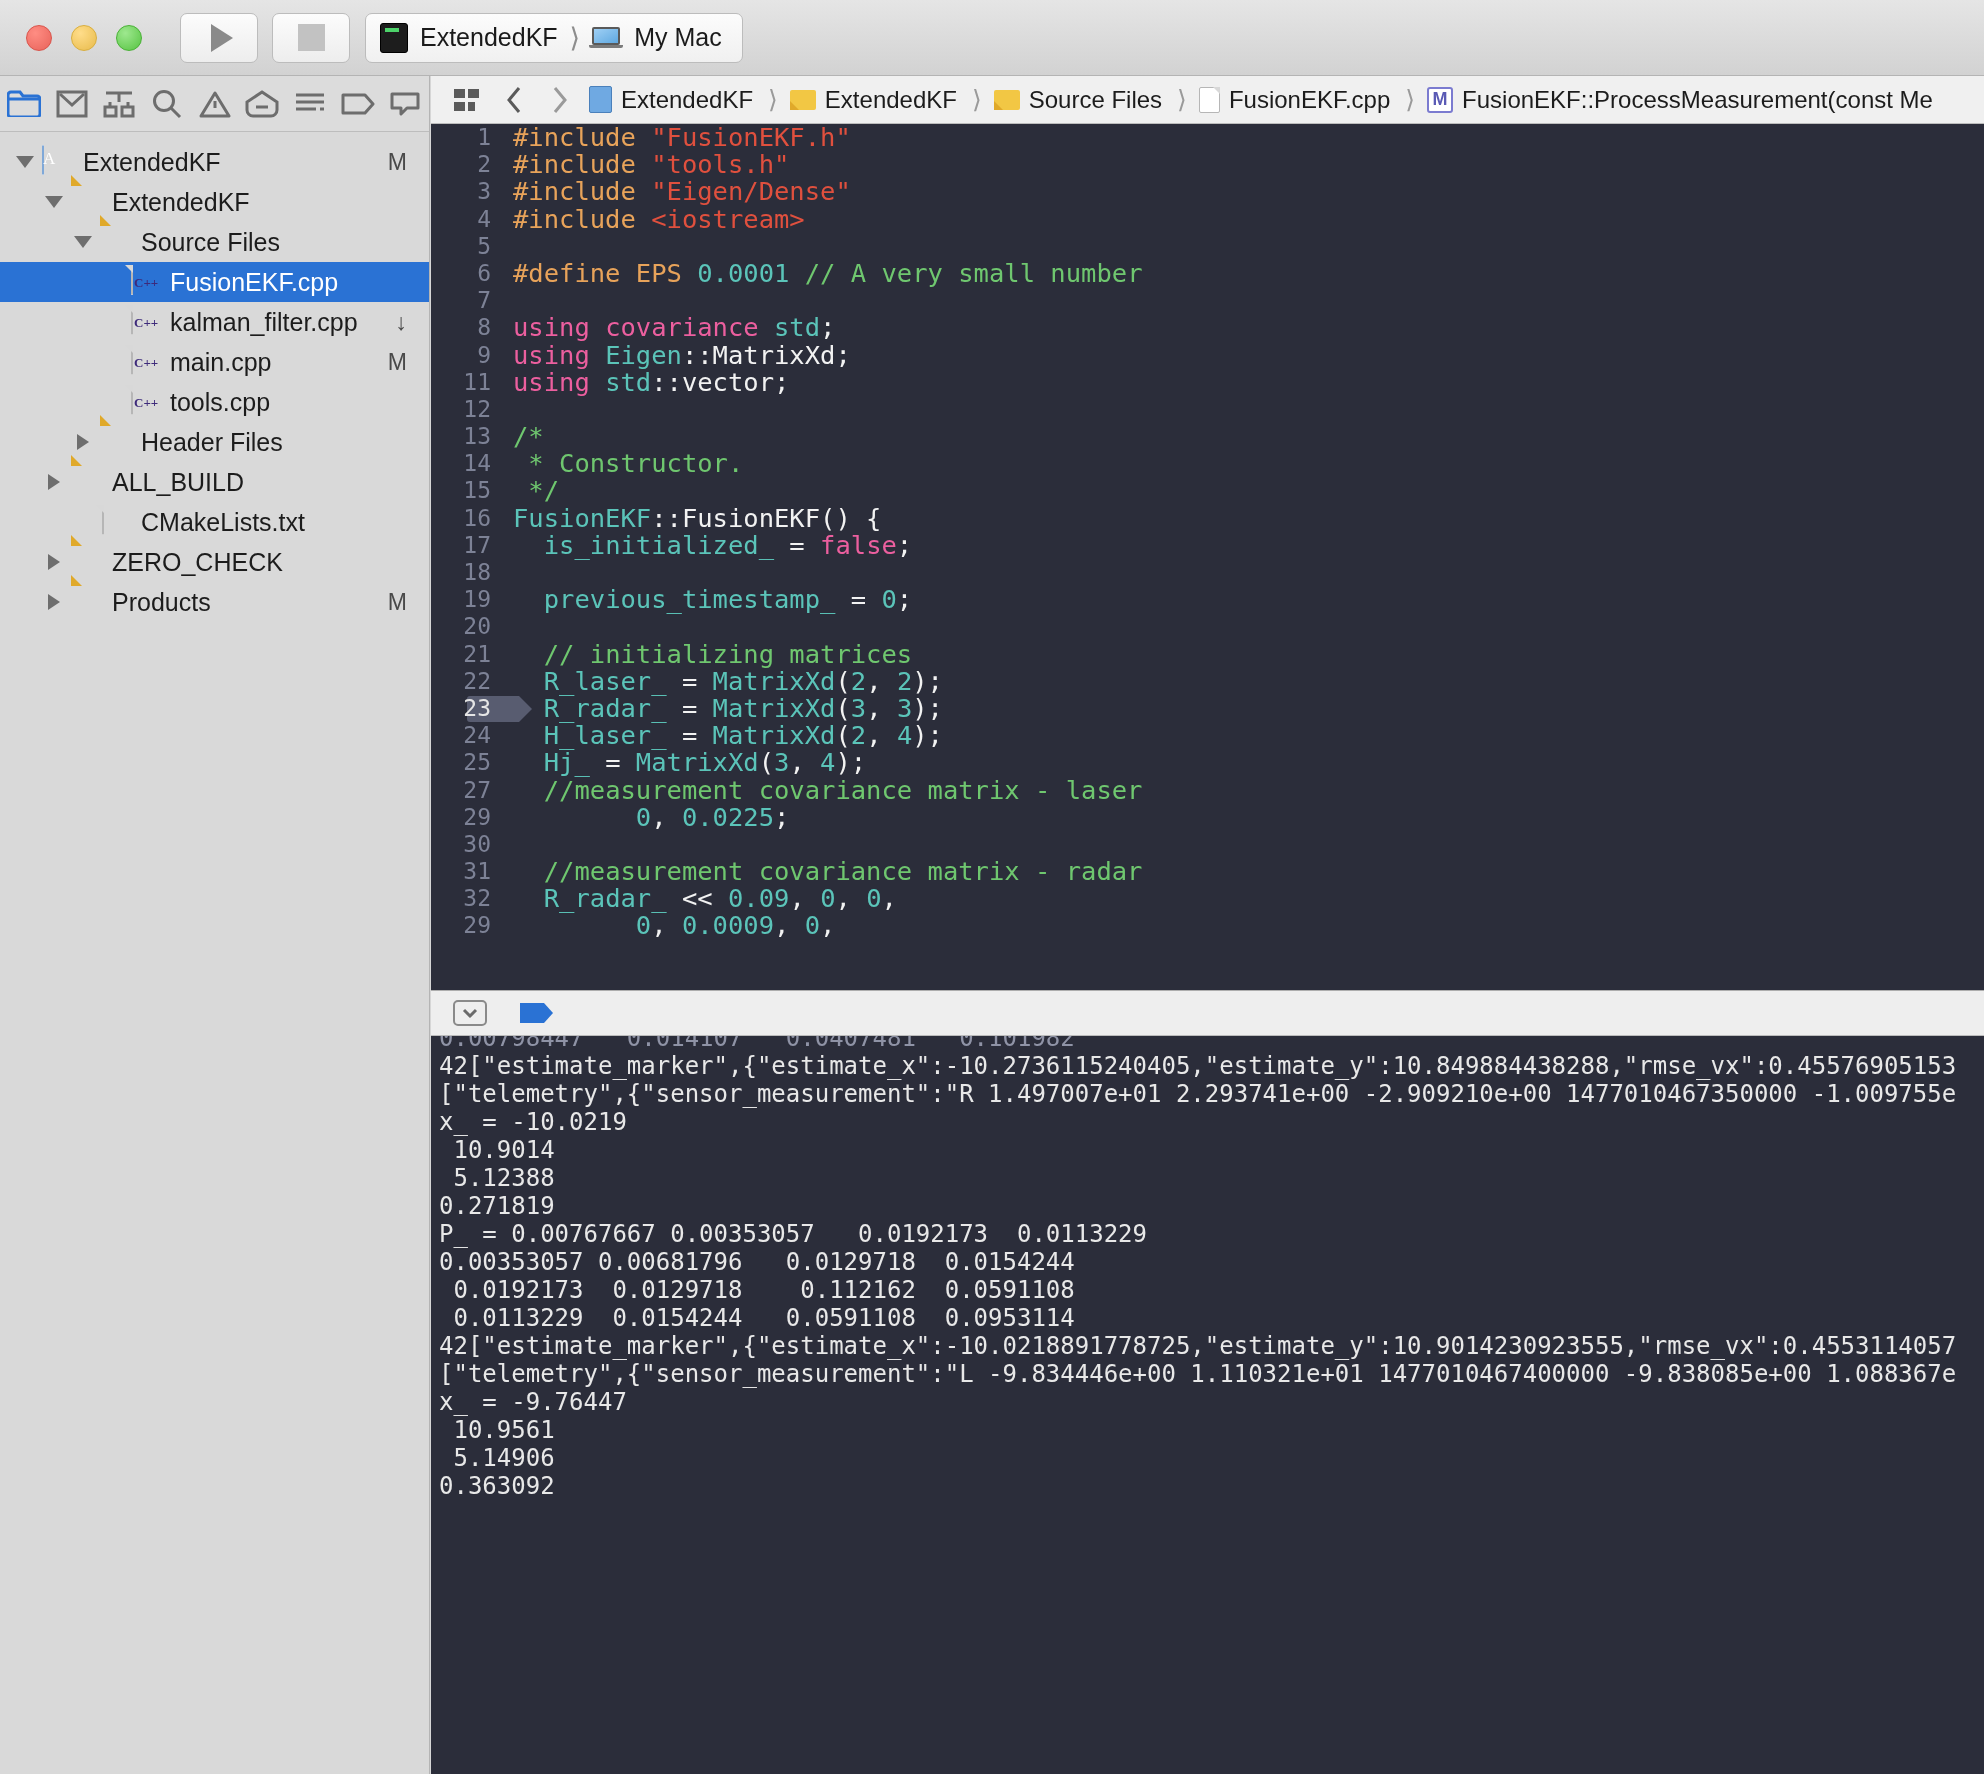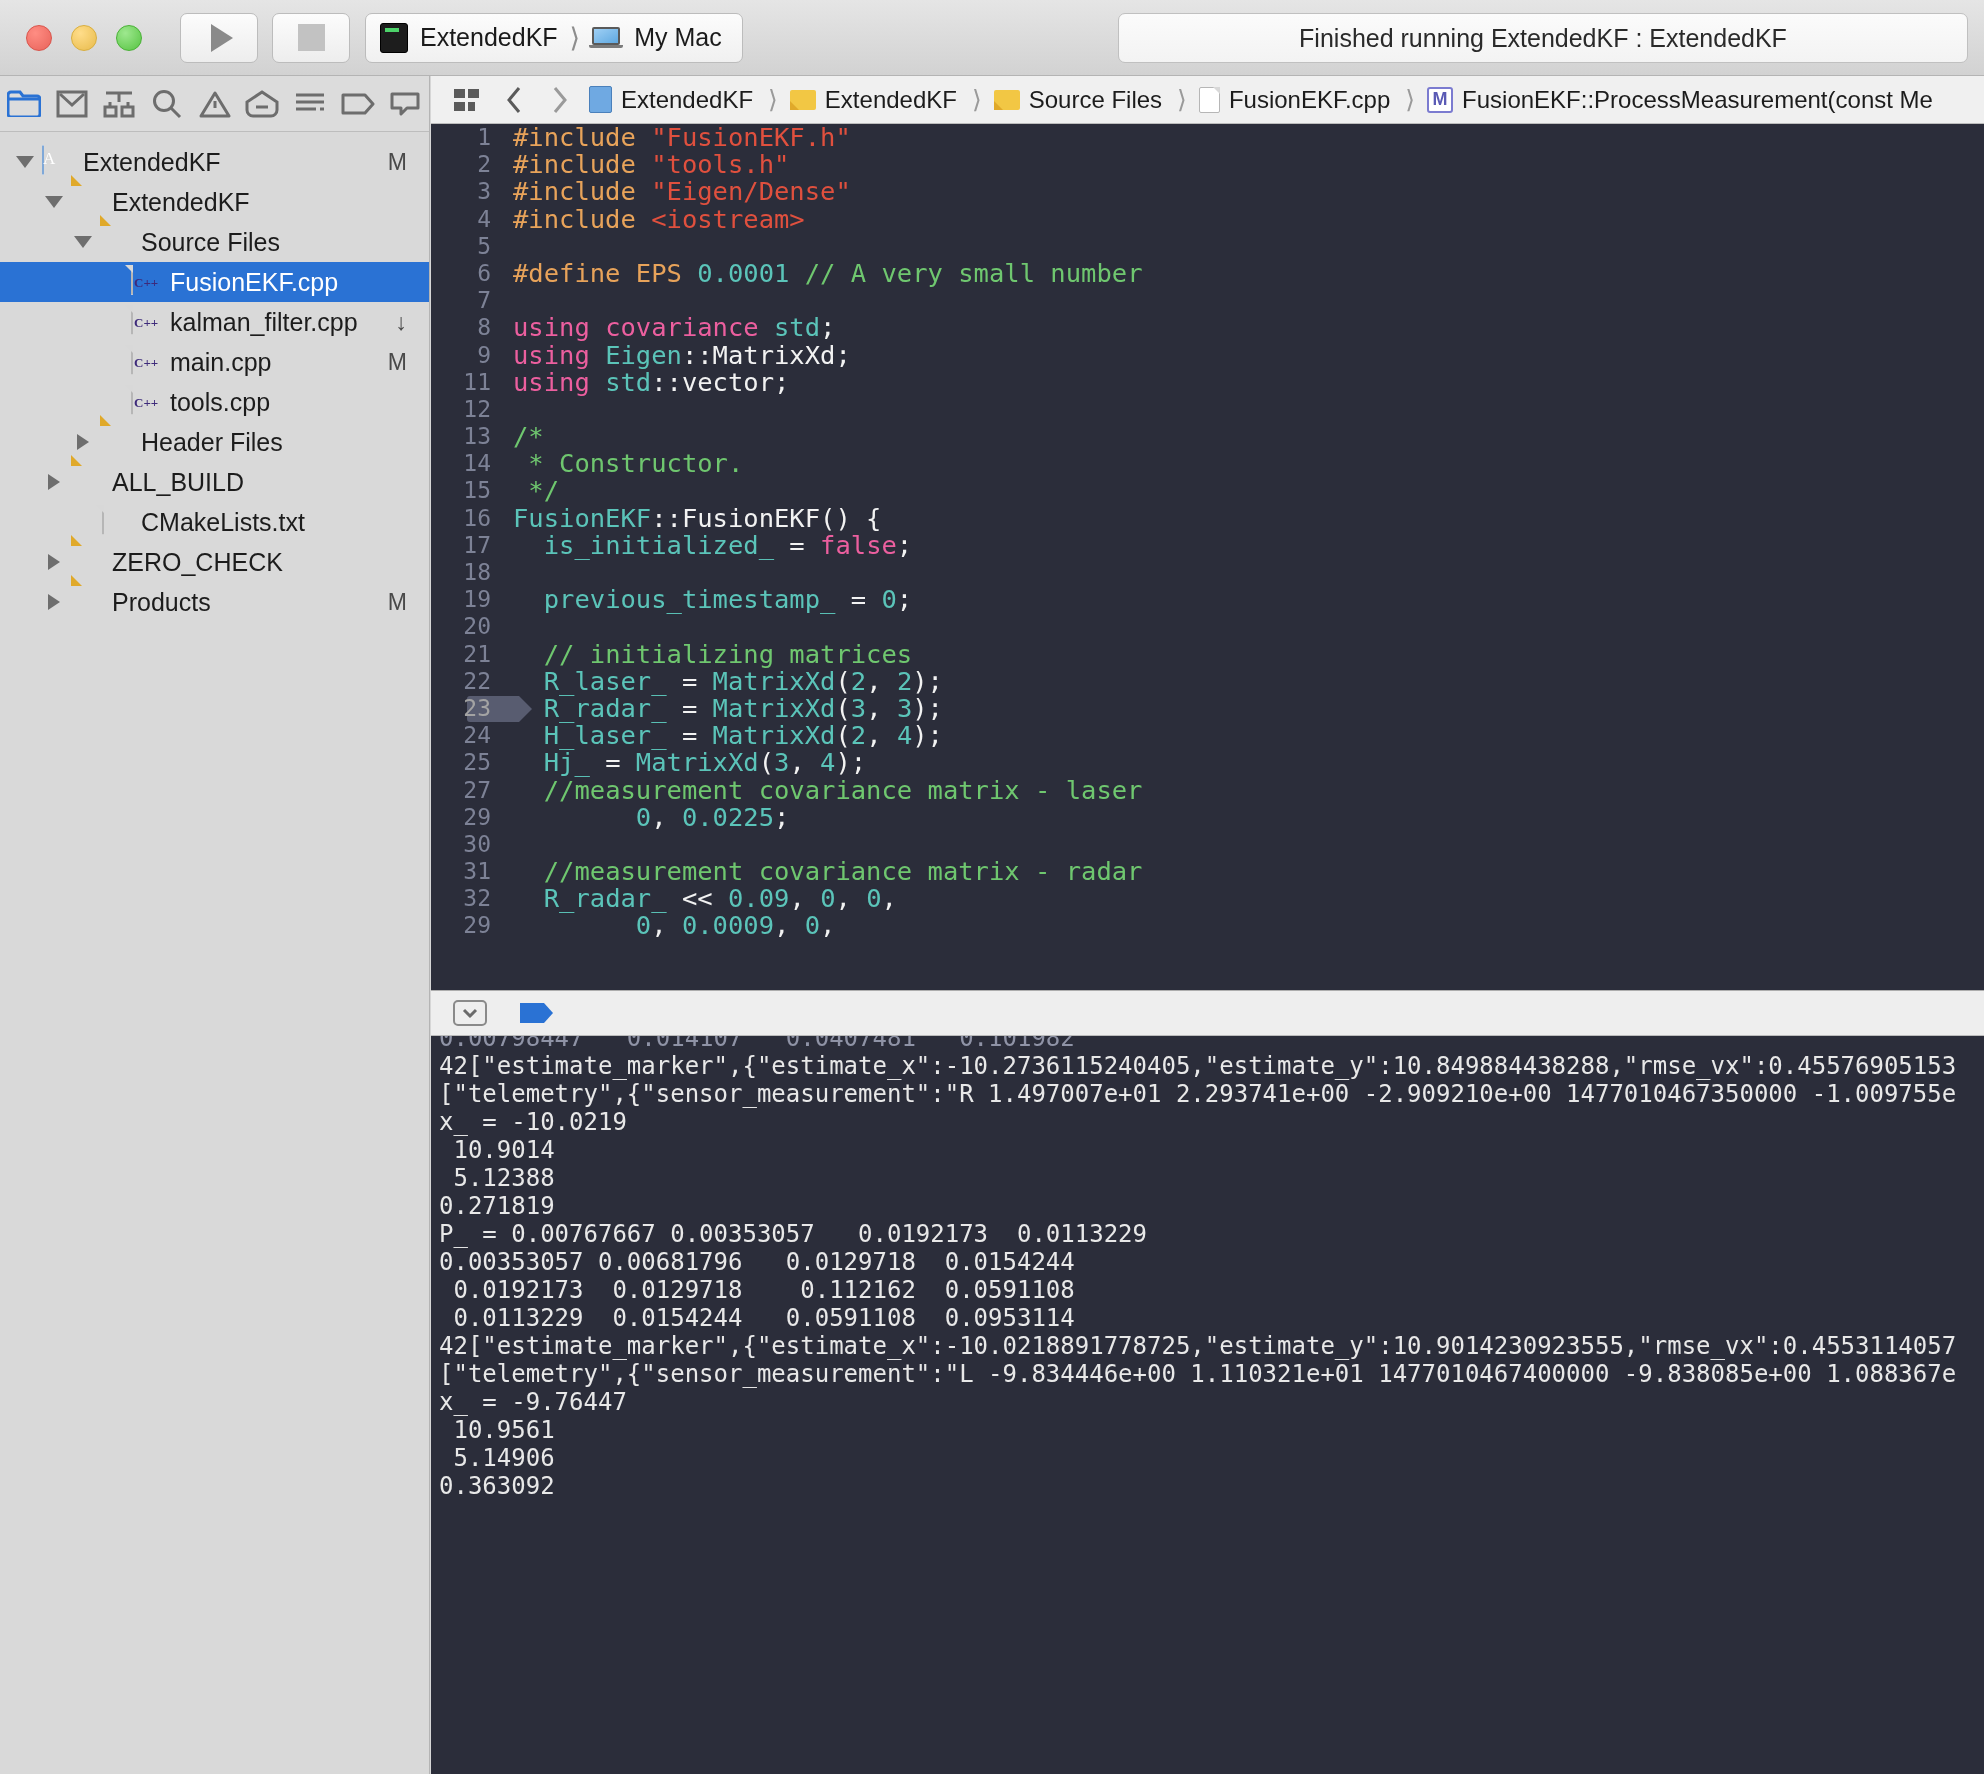--- a/index.html
+++ b/index.html
@@ -179,21 +179,21 @@
     background:#2b2d3a; overflow:hidden;
     font-family:"DejaVu Sans Mono","Liberation Mono",monospace;
     font-size:25.5px; line-height:27.2px;
   }
   .cline{ display:flex; height:27.2px; align-items:center; position:relative;}
   .ln{
     width:60px; text-align:right; color:#7d8296; flex:0 0 60px;
     font-size:23px; padding-right:0;
   }
   .ctext{ padding-left:22px; white-space:pre; color:#e6e6e6;}
-  .cline.cur .ln{ color:#a3a3a3; }
+  .cline.cur .ln{ color:#e5e5e5; }
   .cline.cur .gutmark{
     position:absolute; left:36px; top:1px; width:52px; height:26px;
     background:#585c70; border-radius:3px 0 0 3px;
   }
   .cline.cur .gutmark:after{
     content:""; position:absolute; right:-13px; top:0;
     border-left:13px solid #585c70;
     border-top:13px solid transparent; border-bottom:13px solid transparent;
   }
   .cline.cur .ln{ position:relative; z-index:2; }
@@ -244,23 +244,20 @@
     <div class="scheme-icon"></div>
     <span>ExtendedKF</span>
     <span class="chev">⟩</span>
     <span class="mac-icon">
       <span class="scr" style="display:block"></span>
         <span class="base" style="display:block"></span>
     </span>
     <span>My Mac</span>
   </div>
 
-  <div class="statusbar">
-    <span>Finished running ExtendedKF : ExtendedKF</span>
-  </div>
 </div>
 
 <div class="navigator">
   <div class="nav-iconbar">
     <div class="nav-ic">
       <svg width="34" height="27" viewBox="0 0 34 27">
           <path d="M1 5a3 3 0 013-3h9l3 4h14a3 3 0 013 3v15a3 3 0 01-3 3H4a3 3 0 01-3-3z" fill="none" stroke="#2a72d4" stroke-width="3"></path>
           <path d="M1 9h32" stroke="#2a72d4" stroke-width="3"></path>
         </svg>
     </div>

